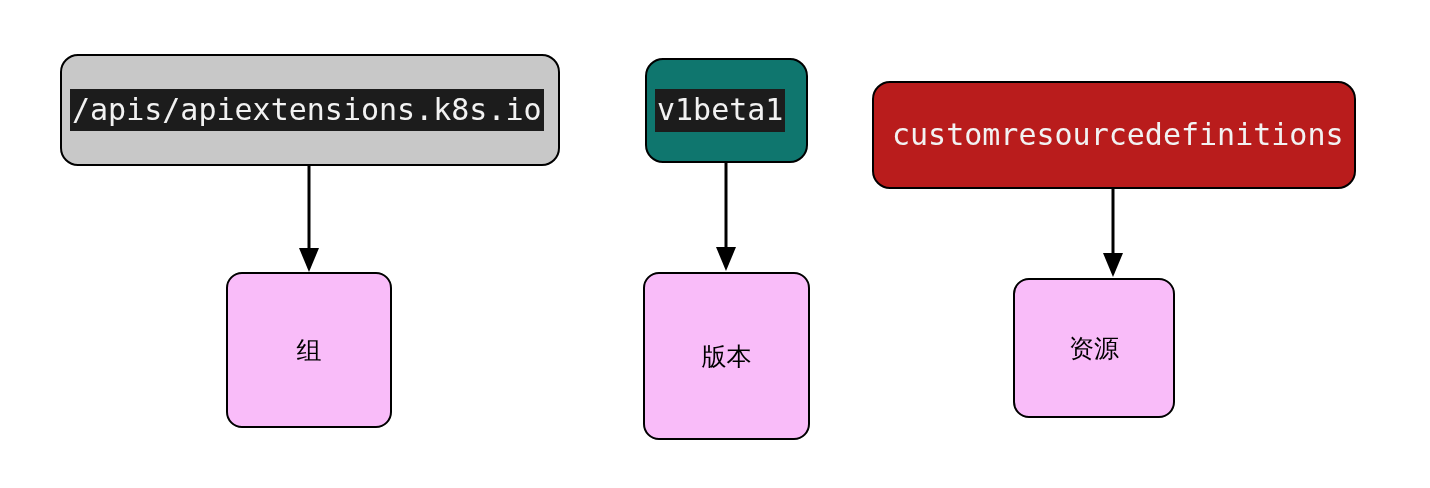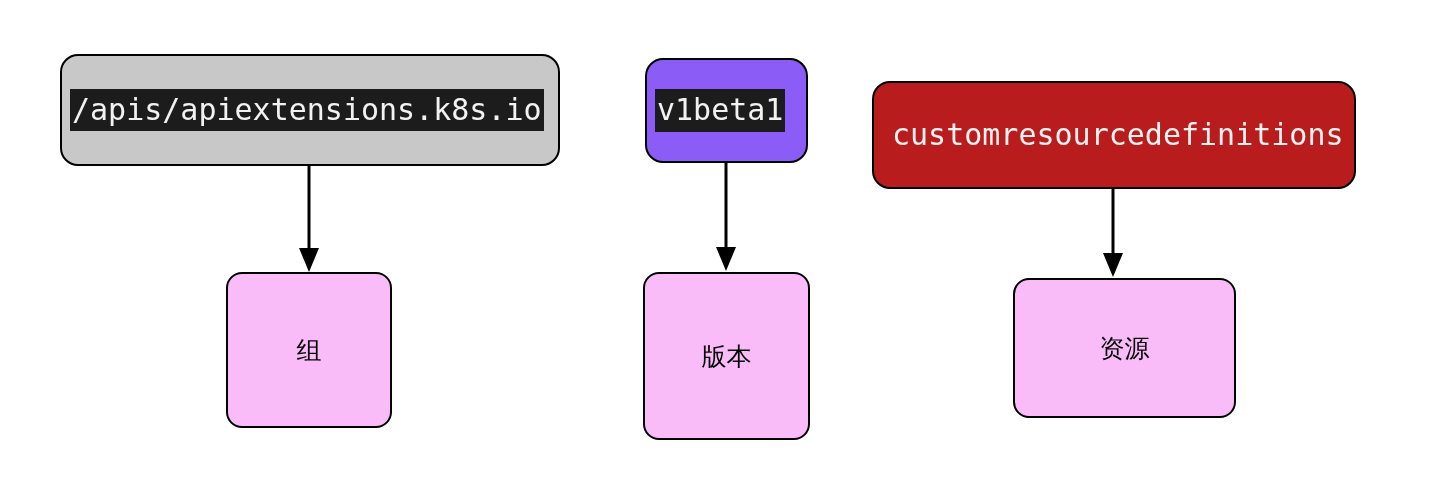--- a/index.html
+++ b/index.html
@@ -51,21 +51,21 @@
     background: #b91c1c;
     border-color: #000000;
     margin-top: 28px;
   }
   .node-black .api-label {
     background: transparent;
     padding: 0 10px;
   }
 
   .node-lightgray { background: #c8c8c8; }
-  .node-darkgray  { background: #8b5cf6; }
+  .node-darkgray  { background: #0f766e; }
 
   
   .node-pink {
     background: #f9bcf9;
     border-radius: 16px;
   }
   .cn-label {
     color: #000000;
     font-family: "DejaVu Sans", sans-serif;
     font-size: 25px;
@@ -121,17 +121,17 @@
   </div>
 
   <div class="node center node-pink" style="left:226px; top:272px; width:166px; height:156px;">
     <span class="cn-label">组</span>
   </div>
 
   <div class="node center node-pink" style="left:643px; top:272px; width:167px; height:168px;">
     <span class="cn-label">版本</span>
   </div>
 
-  <div class="node center node-pink" style="left:1013px; top:278px; width:223px; height:140px;">
+  <div class="node center node-pink" style="left:1013px; top:278px; width:162px; height:140px;">
     <span class="cn-label">资源</span>
   </div>
 
 </div>
 
 </body></html>

